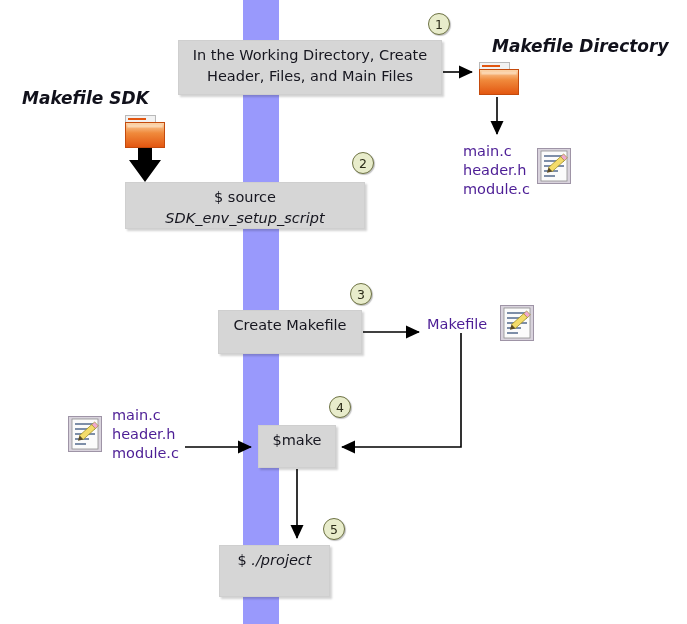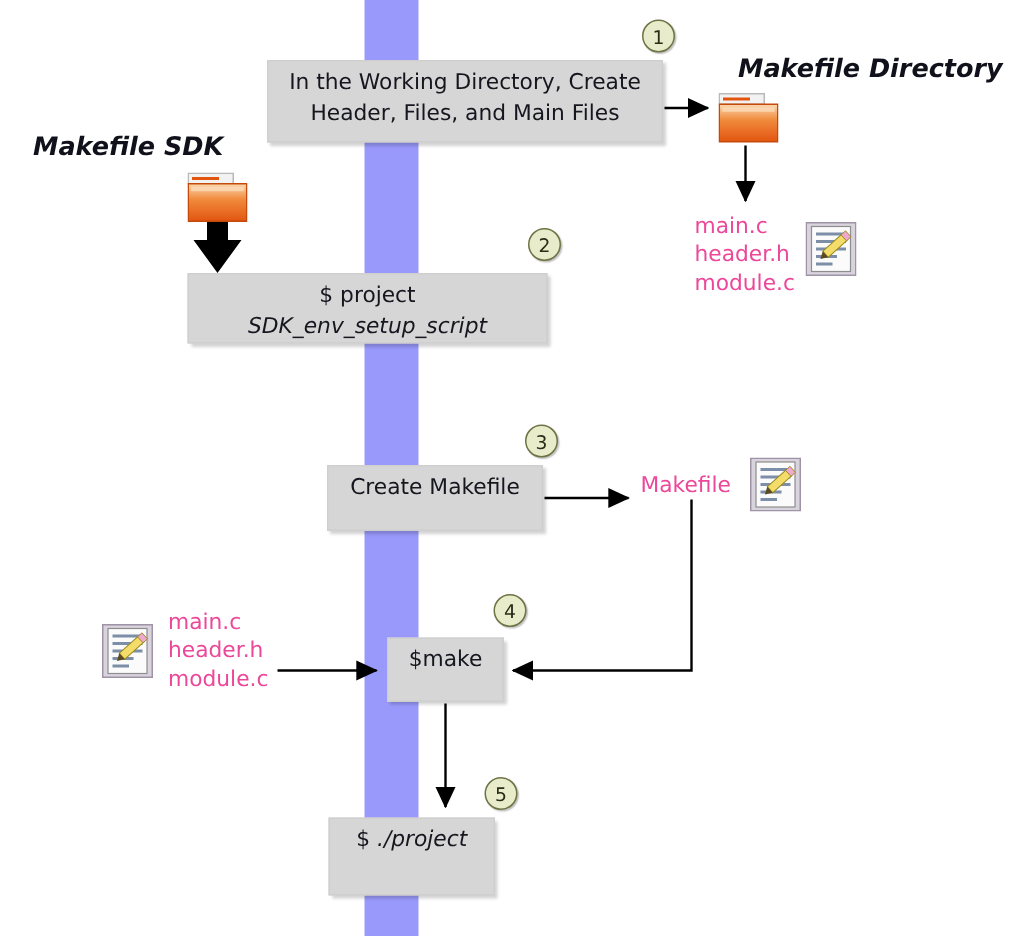--- a/index.html
+++ b/index.html
@@ -90,21 +90,21 @@
     z-index: 5;
   }
   .title-sdk { left: 22px; top: 88px; }
   .title-wd  { left: 492px; top: 36px; }
 
   
   .label {
     position: absolute;
     font-size: 14.5px;
     line-height: 1.32;
-    color: #ec4899;
+    color: #4c1d95;
     white-space: pre;
     z-index: 5;
   }
   .label-wdfiles { left: 463px; top: 142px; }
   .label-makefile { left: 427px; top: 315px; }
   .label-srcfiles { left: 112px; top: 406px; }
 
   
   .icon { position: absolute; z-index: 5; }
   .folder-wd  { left: 479px; top: 62px;  width: 40px; height: 34px; }
@@ -226,21 +226,21 @@
 
   <div class="box box-1">
     <div>
       <span>In the Working Directory, Create</span><br>
       <span>Header, Files, and Main Files</span>
     </div>
   </div>
 
   <div class="box box-2">
     <div>
-      <span>$ project </span><span class="cmd-it">SDK_env_setup_script</span>
+      <span>$ source </span><span class="cmd-it">SDK_env_setup_script</span>
     </div>
   </div>
 
   <div class="box box-4">
     <span>$make</span>
   </div>
 
   <div class="box box-3">
     <span>Create Makefile</span>
   </div>

